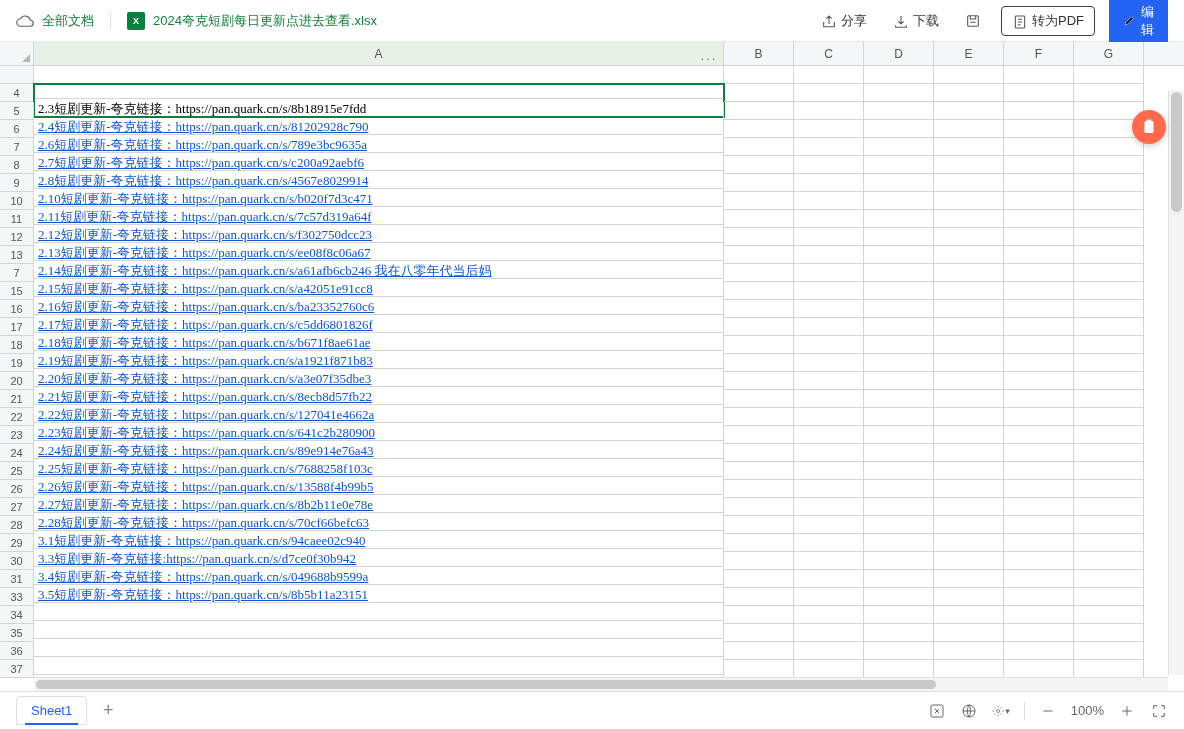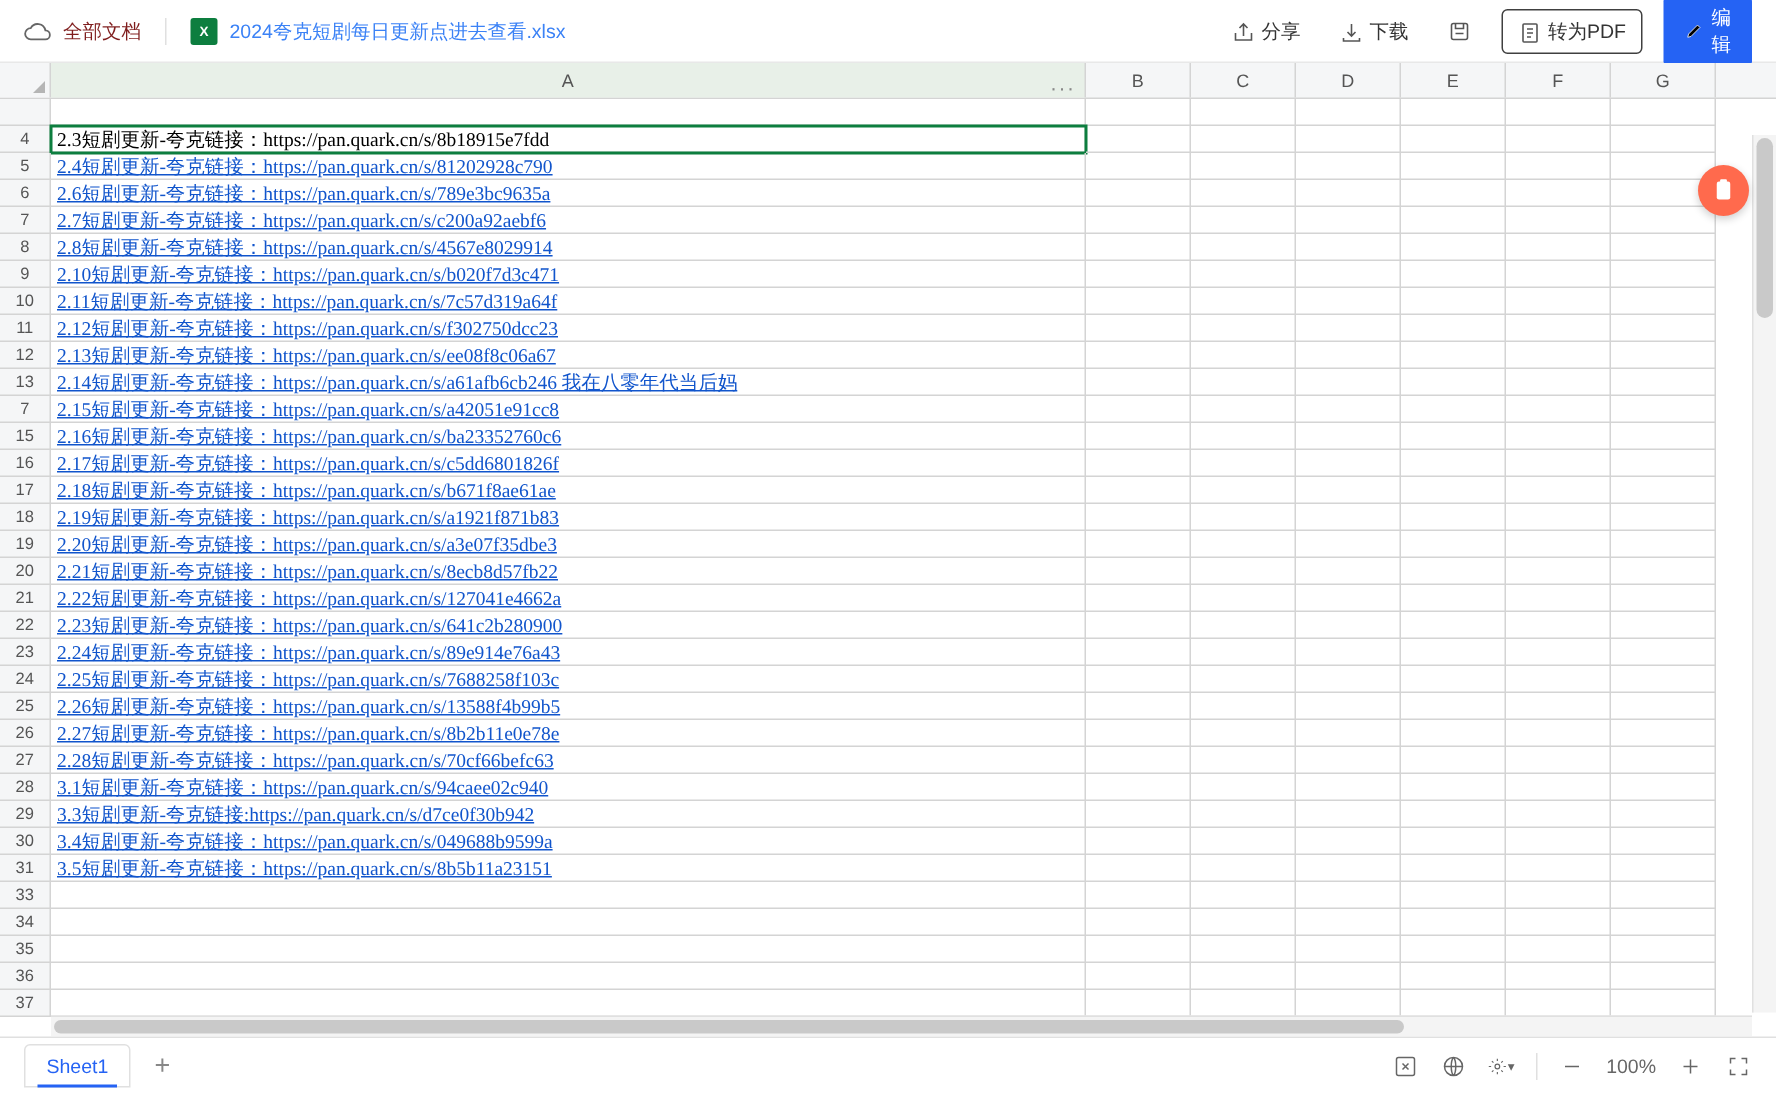--- a/index.html
+++ b/index.html
@@ -1,42 +1,42 @@
 <!DOCTYPE html>
 <html><head>
 <meta charset="utf-8">
 <style>
 *{margin:0;padding:0;box-sizing:border-box}
 body{font-family:-apple-system,"Segoe UI","Microsoft YaHei",sans-serif;font-size:13px;color:#333;background:#fff;overflow:hidden;width:1184px;height:729px;position:relative}
 .topbar{height:42px;display:flex;align-items:center;justify-content:space-between;padding:0 16px;border-bottom:1px solid #e8e8e8;background:#fff}
 .topleft{display:flex;align-items:center;gap:8px}
 .cloud-ico{width:18px;height:18px;fill:#666}
-.alldocs{font-size:13px;color:#7f1d1d;cursor:pointer}
+.alldocs{font-size:13px;color:#15803d;cursor:pointer}
 .divider{width:1px;height:18px;background:#e0e0e0;margin:0 8px}
 .xls-ico{width:18px;height:18px;background:#0d7e3f;border-radius:2px;display:flex;align-items:center;justify-content:center;color:#fff;font-size:9px;font-weight:bold}
-.filename{font-size:13px;color:#3b82f6;cursor:pointer}
+.filename{font-size:13px;color:#15803d;cursor:pointer}
 .topright{display:flex;align-items:center;gap:14px}
 .tbtn{display:flex;align-items:flex-end;gap:4px;font-size:13px;color:#333;cursor:pointer;padding:4px 6px;border-radius:4px}
 .tbtn svg{width:16px;height:16px;fill:none;stroke:#555;stroke-width:1.6}
 .pdfbtn{border:1px solid #404040;padding:5px 10px;border-radius:4px}
 .editbtn{background:#2563f4;color:#fff;padding:6px 14px;border-radius:4px;display:flex;align-items:center;gap:5px}
 .editbtn svg{stroke:#fff}
 .sheet-area{position:absolute;top:42px;left:0;right:0;bottom:38px;display:flex;flex-direction:column}
 .col-headers{height:24px;display:flex;background:#f5f6f7;border-bottom:1px solid #d4d4d4}
 .corner{width:34px;border-right:1px solid #d4d4d4;background:#f5f6f7;position:relative}
 .corner::after{content:"";position:absolute;right:3px;bottom:3px;width:0;height:0;border-style:solid;border-width:0 0 8px 8px;border-color:transparent transparent #b5b5b5 transparent}
 .colh{border-right:1px solid #d4d4d4;text-align:center;font-size:12px;color:#555;line-height:24px;position:relative}
 .colh-a{width:690px;background:#e8f0e8}
 .colh-a .more{position:absolute;right:6px;top:4px;color:#888;font-size:14px;letter-spacing:1px}
 .colh-b,.colh-c,.colh-d,.colh-e,.colh-f,.colh-g{width:70px}
 .grid-body{flex:1;overflow:hidden;position:relative}
 .rows{position:absolute;left:0;right:18px;top:0}
 .row{display:flex;height:18px}
 .rowh{width:34px;background:#f5f6f7;border-right:1px solid #d4d4d4;border-bottom:1px solid #d4d4d4;text-align:center;font-size:11px;color:#555;line-height:18px}
-.cell-a{width:690px;border-right:1px solid #d4d4d4;border-bottom:1px solid #d4d4d4;padding:0 4px;font-size:13px;white-space:nowrap;overflow:hidden;line-height:18px}
+.cell-a{width:690px;border-right:1px solid #d4d4d4;border-bottom:1px solid #d4d4d4;padding:16px 4px;font-size:13px;white-space:nowrap;overflow:hidden;line-height:18px}
 .cell-a.link{color:#1155cc;text-decoration:underline;font-family:"SimSun",serif}
 .cell-a.plain{color:#000;font-family:"SimSun","Microsoft YaHei",serif}
 .cell-rest{width:70px;border-right:1px solid #d4d4d4;border-bottom:1px solid #d4d4d4}
 .row.sel .cell-a{outline:2px solid #0d7e3f;outline-offset:-1px}
 .scr-v{position:absolute;right:0;top:24px;bottom:16px;width:16px;background:#f4f4f4;border-left:1px solid #e0e0e0}
 .scr-v .thumb{position:absolute;top:2px;left:2px;right:2px;height:120px;background:#c9c9c9;border-radius:6px}
 .scr-h{position:absolute;left:34px;right:16px;bottom:0;height:14px;background:#f4f4f4;border-top:1px solid #e0e0e0}
 .scr-h .thumb{position:absolute;left:2px;top:2px;bottom:2px;width:900px;background:#c9c9c9;border-radius:6px}
 .bottombar{position:absolute;left:0;right:0;bottom:0;height:38px;border-top:1px solid #e0e0e0;display:flex;align-items:center;justify-content:space-between;padding:0 16px;background:#fff}
 .sheets{display:flex;align-items:center;gap:8px}

